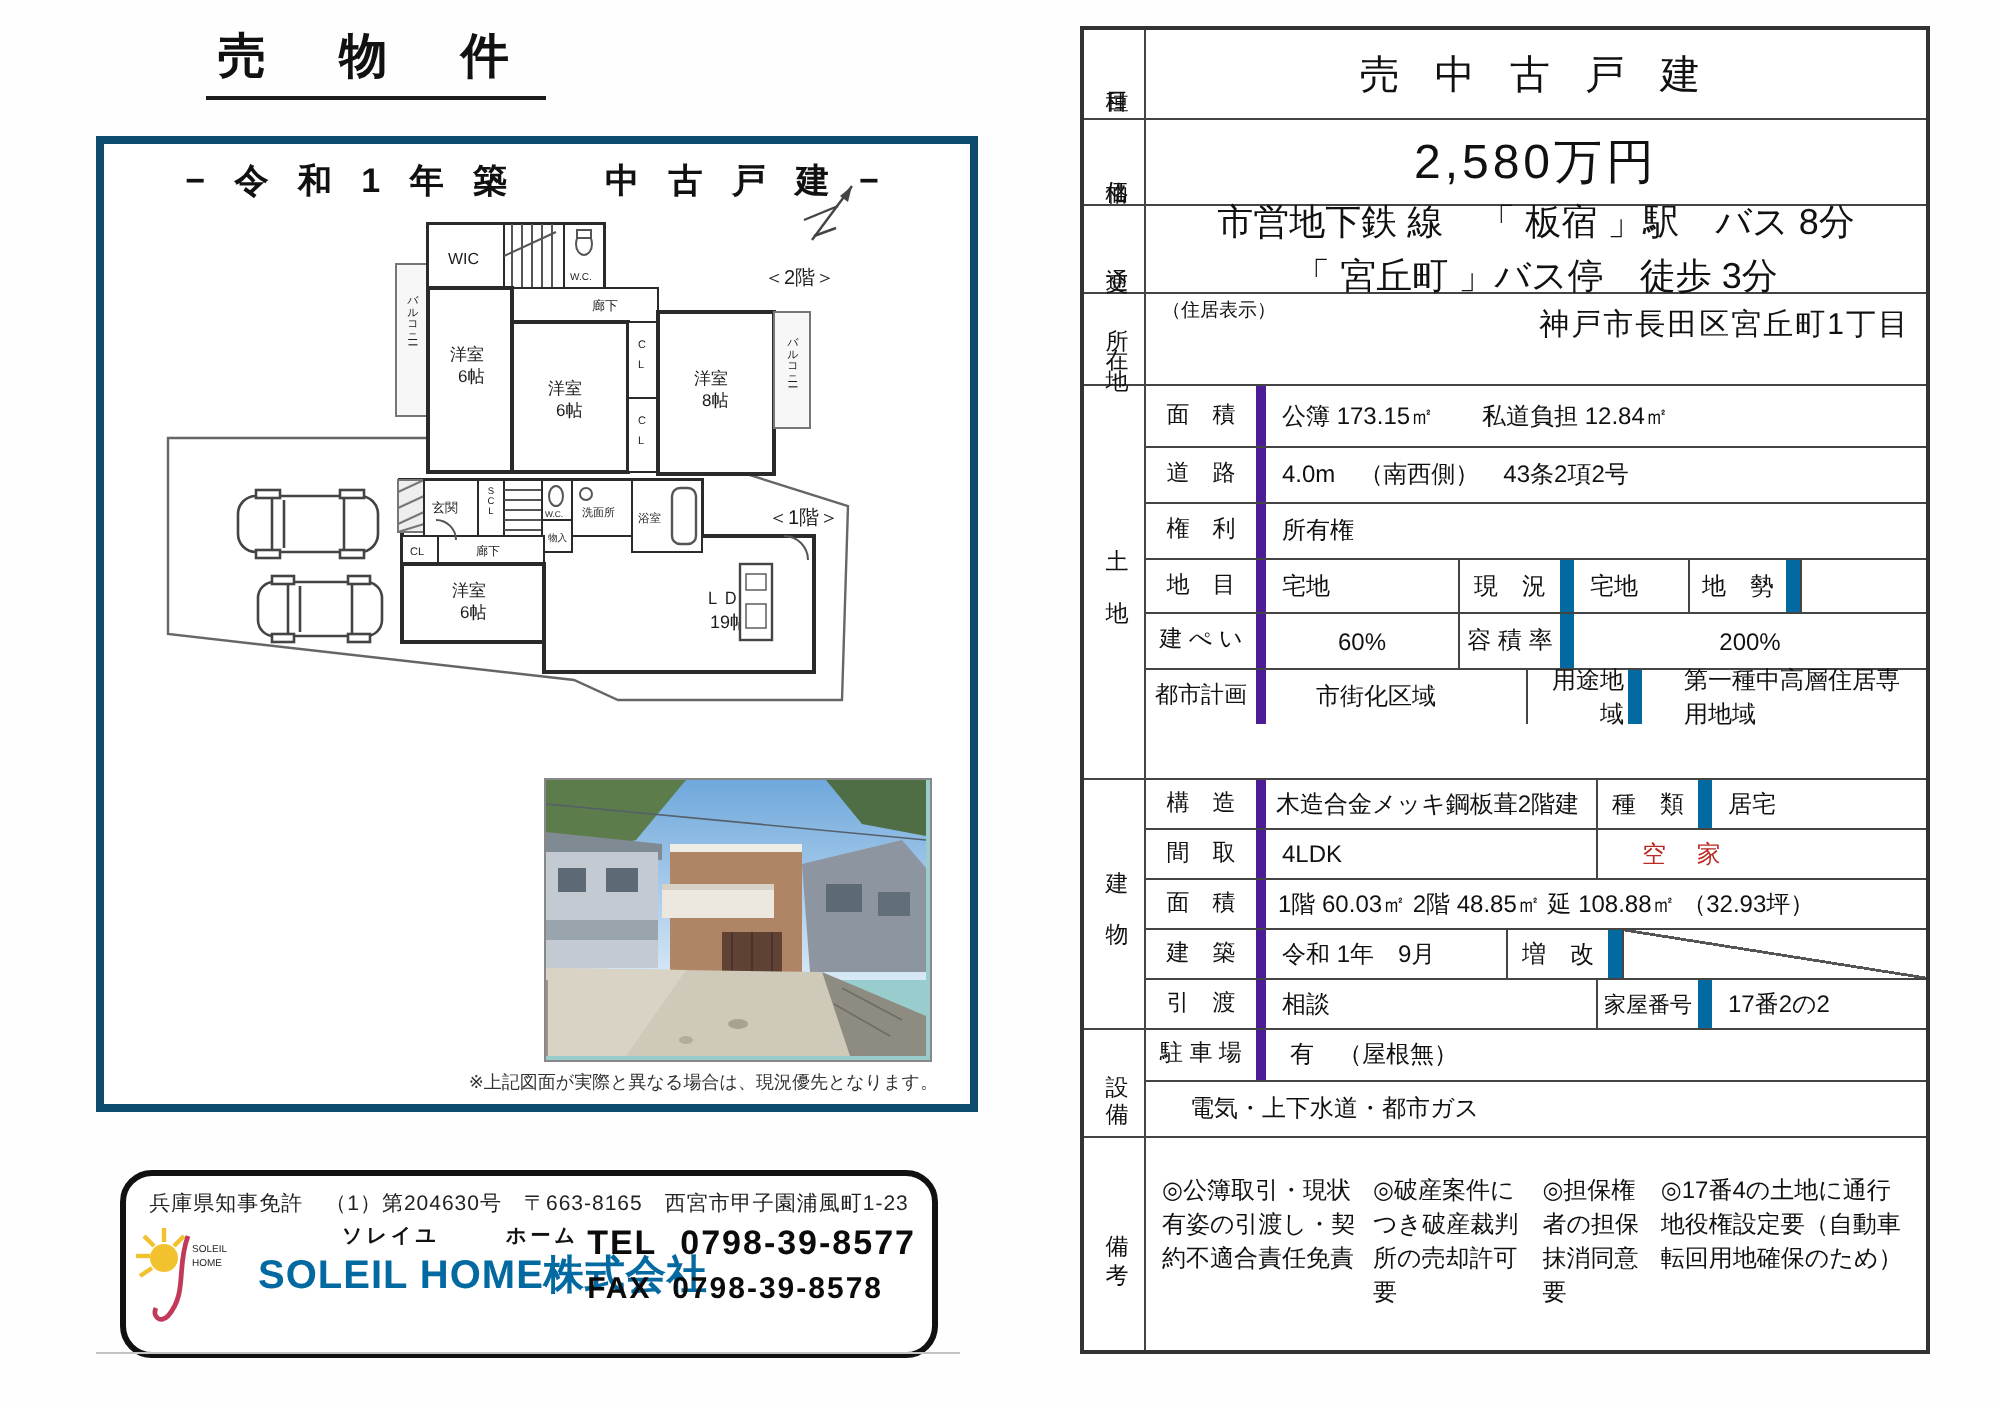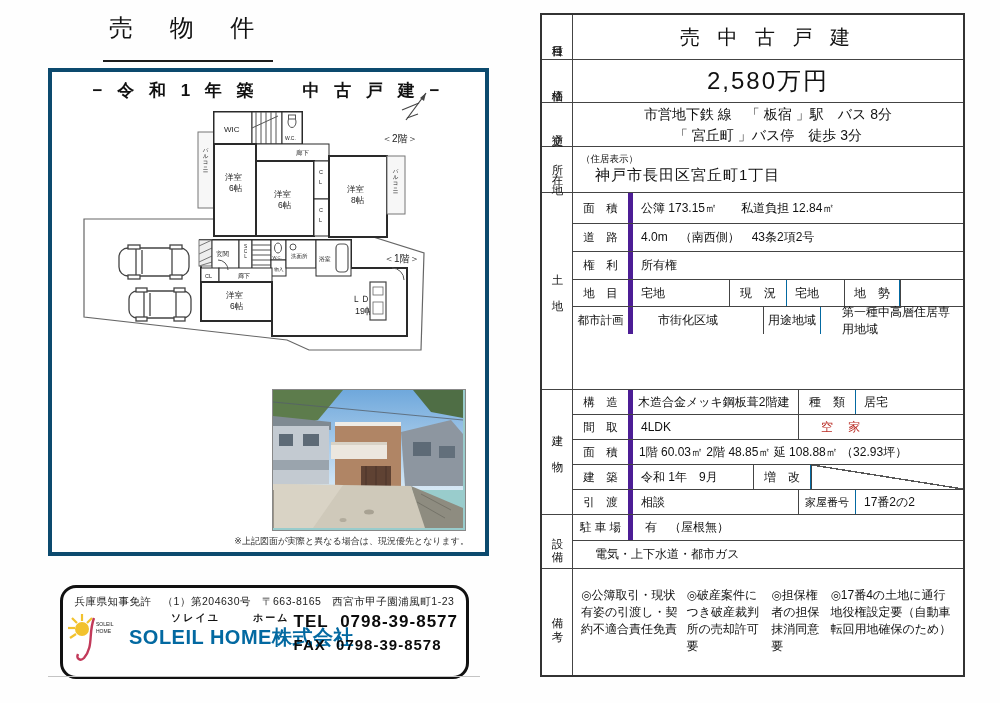--- a/index.html
+++ b/index.html
@@ -1,22 +1,22 @@
 <!DOCTYPE html>
 <html><head>
 <meta charset="utf-8">
 <style>
   html,body{margin:0;padding:0;background:#fff;}
   #root{position:relative;width:1000px;height:703px;background:#fefefe;overflow:hidden;
         font-family:"Liberation Sans","DejaVu Sans",sans-serif;color:#1c1c1c;}
   .abs{position:absolute;}
 
   
-  .main-title{left:103px;top:12px;font-size:24px;font-weight:normal;letter-spacing:15px;
-              border-bottom:2px solid #1c1c1c;padding:0 4px 16px 6px;color:#111;}
+  .main-title{left:103px;top:12px;font-size:24px;font-weight:bold;letter-spacing:15px;
+              border-bottom:2px solid #1c1c1c;padding:0 4px 4px 6px;color:#111;}
   .plan-box{left:48px;top:68px;width:433px;height:480px;border:4px solid #0c4a6e;background:#fff;}
   .plan-header{left:0;top:7px;width:100%;text-align:center;font-size:17px;font-weight:bold;
                letter-spacing:5px;color:#111;}
   .plan-note{right:16px;bottom:4px;font-size:9px;color:#333;margin-top:28px;}
   .photo{left:220px;top:317px;width:192px;height:140px;border:1px solid #888;background:#9cc;}
   .page-edge{left:48px;top:676px;width:432px;height:1px;background:#c4c4c4;}
 
   
   .company-box{left:60px;top:585px;width:403px;height:88px;border:3px solid #111;border-radius:16px;background:#fff;}
   .lic{left:0;top:7px;width:100%;text-align:center;font-size:10.5px;color:#222;letter-spacing:0.5px;}
@@ -33,27 +33,27 @@
   .srow:last-child{border-bottom:none;}
   .hcol{width:31px;border-right:1px solid #444;display:flex;align-items:center;justify-content:center;
         writing-mode:vertical-rl;text-orientation:upright;font-size:11.5px;color:#111;flex:0 0 31px;box-sizing:border-box;}
   .hw{letter-spacing:14px;} .hw2{letter-spacing:26px;} .hw3{letter-spacing:10px;}
   .inner{flex:1;display:flex;flex-direction:column;min-width:0;}
   .irow{display:flex;border-bottom:1px solid #444;box-sizing:border-box;align-items:stretch;min-height:0;}
   .irow:last-child{border-bottom:none;}
   .sub{width:60px;flex:0 0 60px;border-right:5px solid #4c1d95;display:flex;align-items:center;justify-content:center;
        text-align:center;font-size:11.5px;color:#111;box-sizing:border-box;line-height:1.25;}
   .cell{display:flex;align-items:center;padding:4px 8px;box-sizing:border-box;color:#111;min-width:0;}
-  .cap{border-right:1px solid #0369a1;justify-content:center;padding:0 2px;flex:0 0 58px;text-align:left;}
+  .cap{border-right:7px solid #0369a1;justify-content:center;padding:0 2px;flex:0 0 58px;text-align:right;}
   .bl{border-left:1px solid #444;}
   .ctr{justify-content:center;}
   .big{font-size:20px;letter-spacing:6px;justify-content:center;font-weight:500;}
   .price{font-size:24px;letter-spacing:2px;justify-content:center;font-weight:500;}
-  .two-line{flex-direction:column;justify-content:center;align-items:center;line-height:1.45;font-size:14px;}
-  .addr{flex-direction:column;align-items:flex-start;justify-content:center;}
+  .two-line{flex-direction:column;justify-content:center;align-items:center;line-height:1.45;font-size:18px;}
+  .addr{flex-direction:row;align-items:flex-start;justify-content:space-between;}
   .addr .small{font-size:9.5px;line-height:1;}
   .addr .val{font-size:15px;margin-top:2px;padding-left:14px;letter-spacing:1px;}
   .red{color:#b92a22;letter-spacing:6px;}
   .diag{flex:1;background:linear-gradient(to top right,transparent calc(50% - 0.7px),#555 calc(50% - 0.7px),#555 calc(50% + 0.7px),transparent calc(50% + 0.7px));}
   .biko-lines{padding:6px 8px;display:flex;gap:5px;font-size:12px;color:#111;margin-top:12px;}
 
   
   svg text{fill:#1c1c1c;font-family:"Liberation Sans","DejaVu Sans",sans-serif;}
   .vtext{writing-mode:vertical-rl;text-orientation:upright;}
   .wall{fill:#fff;stroke:#2a2a2a;stroke-width:2;}
@@ -327,20 +327,26 @@
           <div class="cell" style="flex:1;">所有権</div>
         </div>
         <div class="irow" style="flex:0 0 27px;">
           <div class="sub">地　目</div>
           <div class="cell" style="flex:0 0 96px;">宅地</div>
           <div class="cell cap bl">現　況</div>
           <div class="cell" style="flex:0 0 57px;">宅地</div>
           <div class="cell cap bl" style="flex:0 0 56px;">地　勢</div>
           <div class="cell bl" style="flex:1;"></div>
         </div>
+        <div class="irow" style="flex:0 0 28px;">
+          <div class="sub">建 ぺ い</div>
+          <div class="cell ctr" style="flex:0 0 96px;">60%</div>
+          <div class="cell cap bl">容 積 率</div>
+          <div class="cell ctr" style="flex:1;">200%</div>
+        </div>
         <div class="irow" style="flex:0 0 27px;gap:17px;">
           <div class="sub">都市計画</div>
           <div class="cell" style="flex:0 0 96px;">市街化区域</div>
           <div class="cell cap bl">用途地域</div>
           <div class="cell" style="flex:1;padding:0 4px;">第一種中高層住居専用地域</div>
         </div>
       </div>
     </div>
 
     <div class="srow" style="flex:0 0 125px;">

